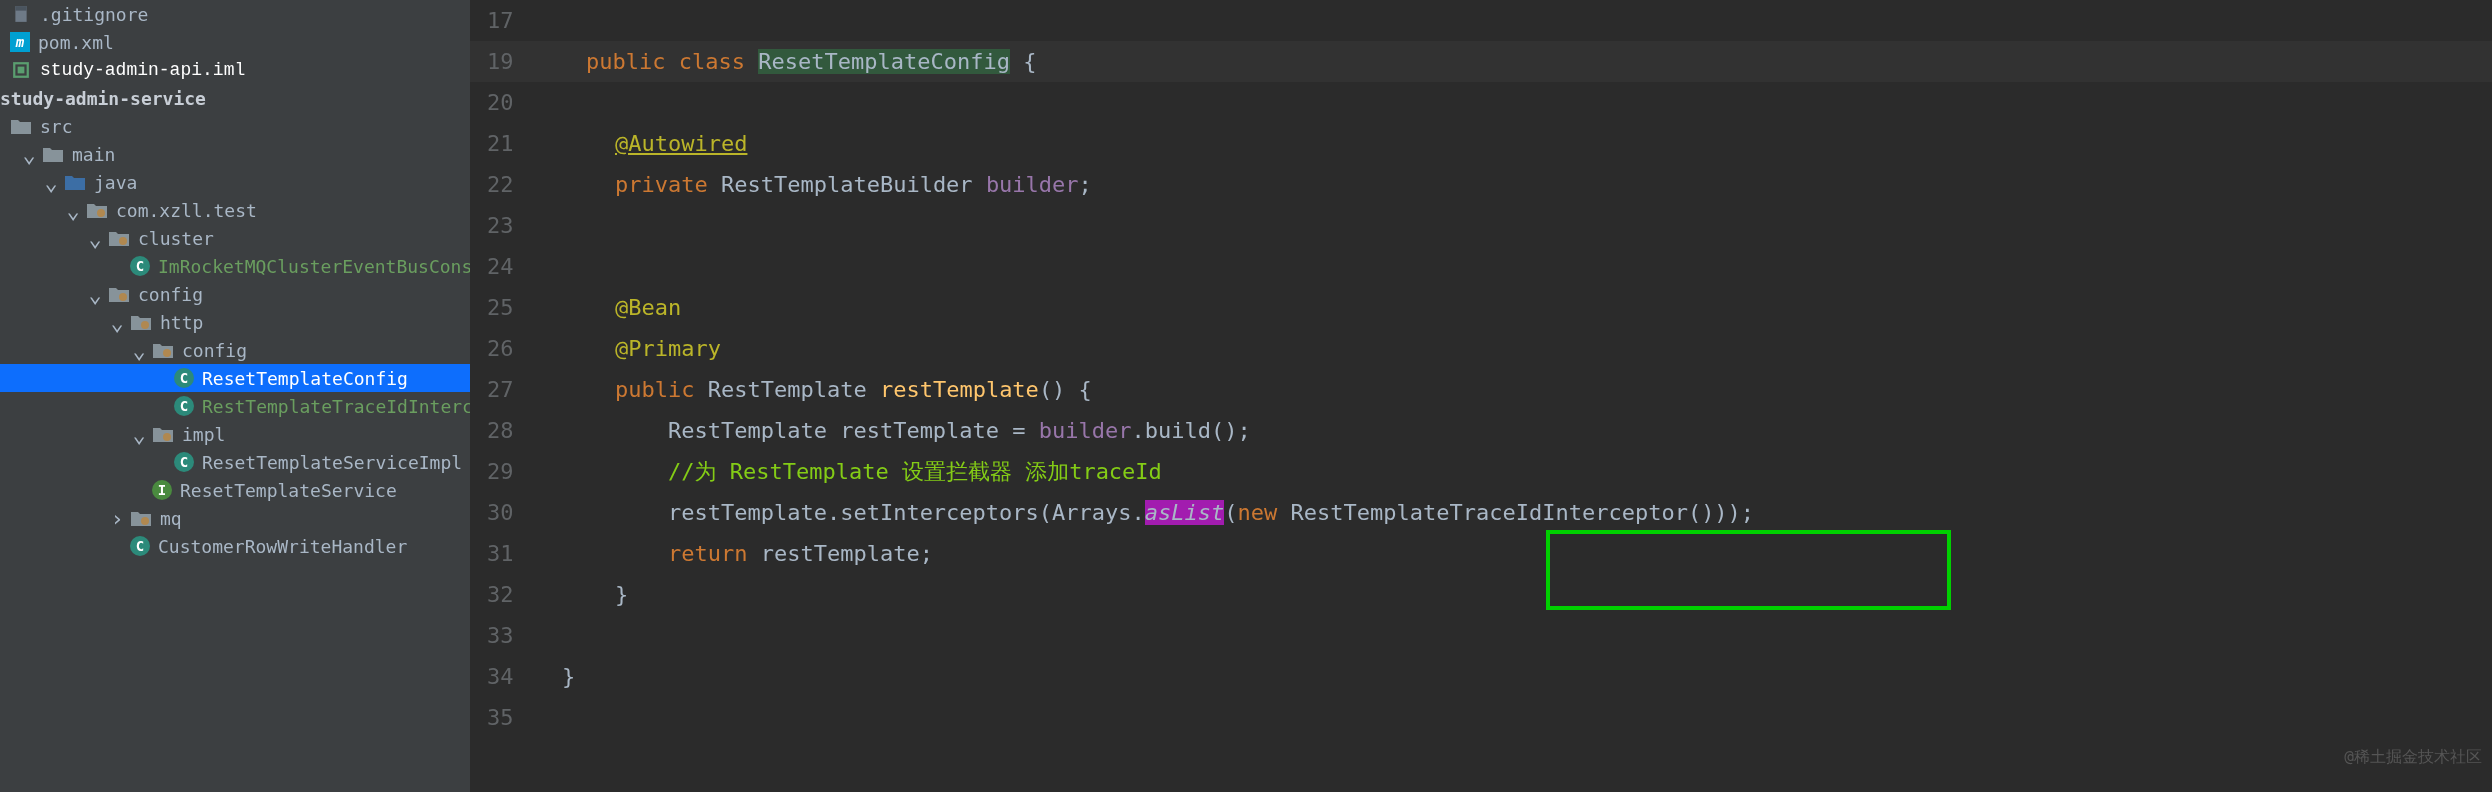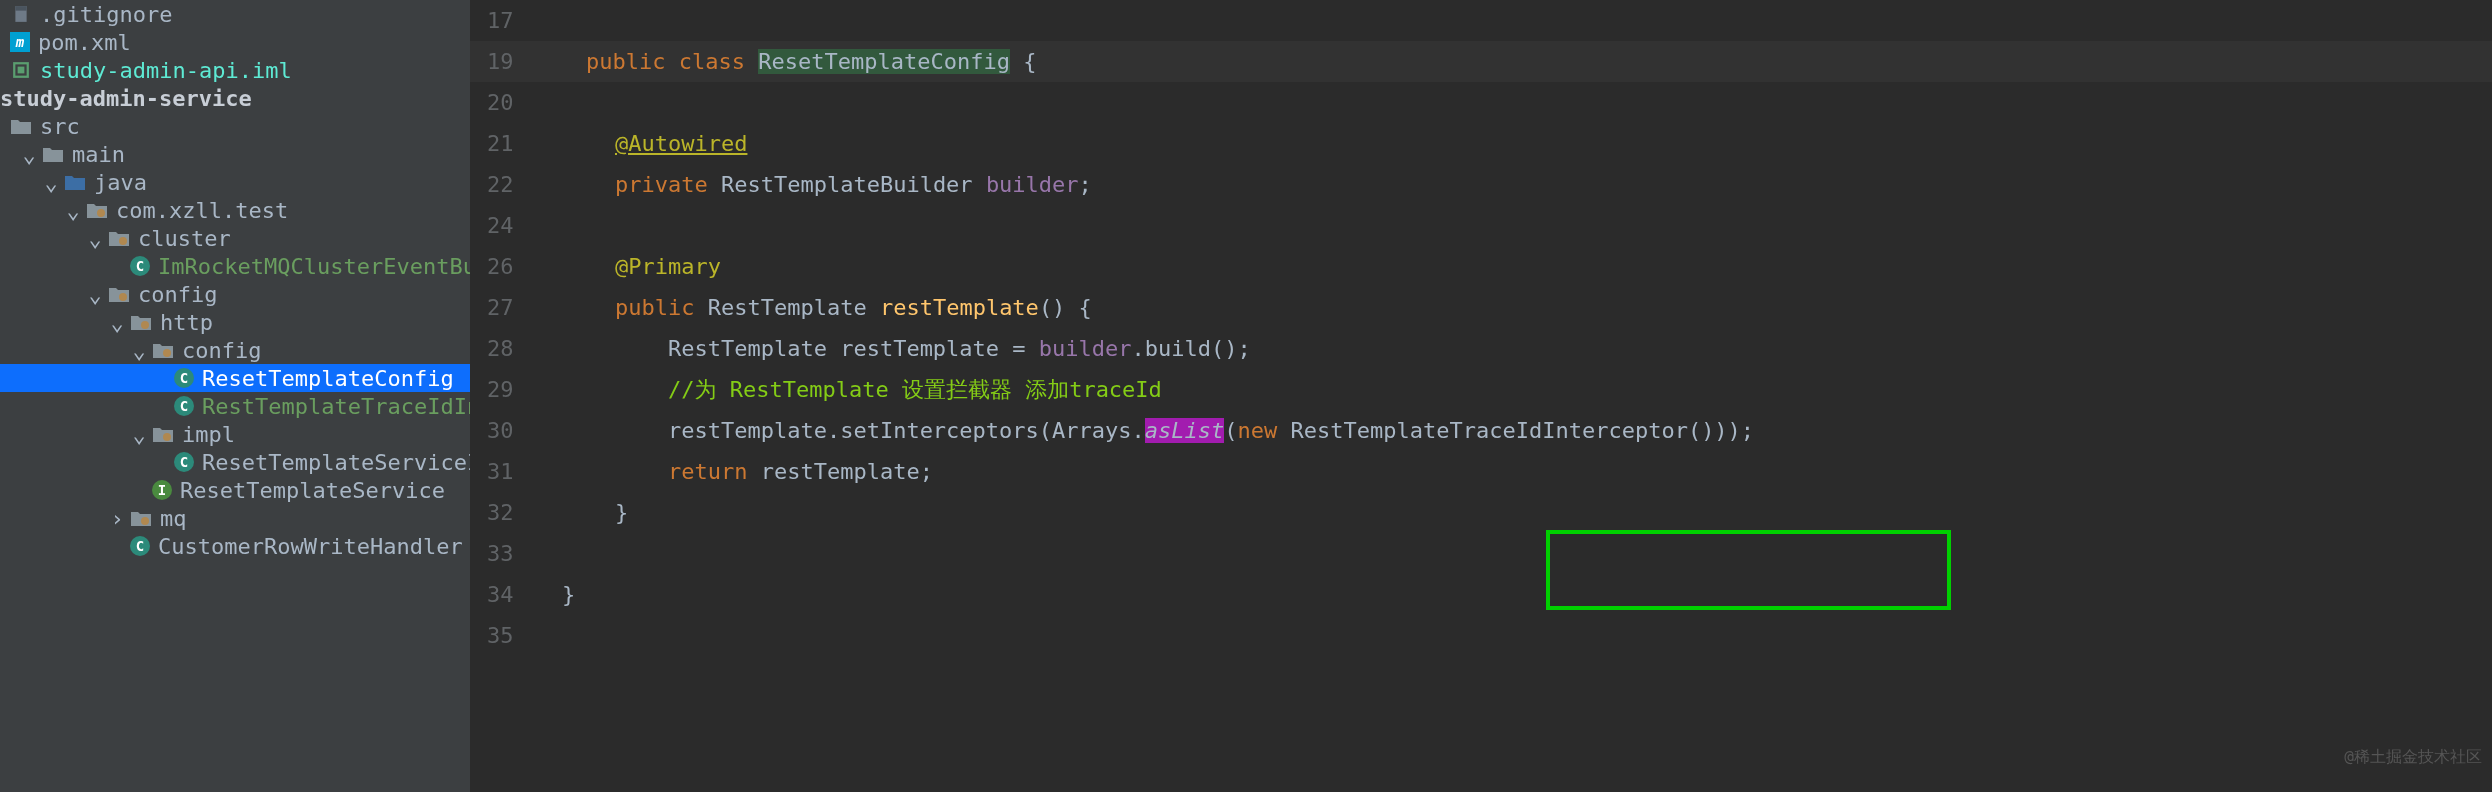--- a/index.html
+++ b/index.html
@@ -6,23 +6,23 @@
 body{background:#2b2b2b;color:#a9b7c6;display:flex;width:2492px;height:792px;overflow:hidden;font-size:22px;}
 .sidebar{width:470px;background:#3c3f41;overflow:hidden;padding-top:0;}
 .editor{flex:1;background:#2b2b2b;position:relative;}
 .tree-row{display:flex;align-items:center;height:28px;white-space:nowrap;cursor:pointer;}
 .tree-row.selected{background:#0d6efd;color:#fff;}
 .icon{width:22px;height:22px;display:inline-flex;align-items:center;justify-content:center;margin-right:8px;flex-shrink:0;}
 .chevron{width:18px;display:inline-flex;align-items:center;justify-content:center;color:#a9b7c6;margin-right:4px;}
 .class-icon{width:20px;height:20px;border-radius:50%;background:#4a8a3f;color:#fff;font-size:14px;font-weight:bold;display:flex;align-items:center;justify-content:center;}
 .interface-icon{width:20px;height:20px;border-radius:50%;background:#3a7d3f;color:#fff;font-size:14px;font-weight:bold;display:flex;align-items:center;justify-content:center;}
 .maven-icon{width:20px;height:20px;background:#00a0d2;color:#fff;font-size:14px;font-style:italic;font-weight:bold;display:flex;align-items:center;justify-content:center;}
-.label{font-size:22px;text-align:right;}
+.label{font-size:18px;text-align:right;}
 .green-text{color:#6a9e5f;}
-.orange-text{color:#5eead4;}
+.orange-text{color:#ffffff;font-family:Liberation Mono, monospace;}
 .code-area{display:flex;flex-direction:column;}
 .code-line{display:flex;height:41px;align-items:center;}
 .gutter-cell{width:60px;text-align:right;padding-right:20px;color:#606366;font-size:22px;flex-shrink:0;position:relative;padding-left:17px;}
 .fold-strip{width:20px;flex-shrink:0;}
 .code-content{padding-left:12px;white-space:pre;font-size:22px;}
 .kw-annotation{color:#bbb529;}
 .kw-keyword{color:#cc7832;}
 .kw-highlight{background:#32593d;}
 .kw-field{color:#9876aa;}
 .kw-comment{color:#84cc16;}
@@ -205,23 +205,33 @@
         <div class="gutter-cell">21</div>
         <div class="fold-strip"></div>
         <div class="code-content">    <span class="kw-annotation" style="text-decoration:underline">@Autowired</span></div>
       </div>
     <div class="code-line">
         <div class="gutter-cell">22</div>
         <div class="fold-strip"></div>
         <div class="code-content">    <span class="kw-keyword">private</span> <span>RestTemplateBuilder</span> <span class="kw-field">builder</span><span>;</span></div>
       </div>
     <div class="code-line">
+        <div class="gutter-cell">23</div>
+        <div class="fold-strip"></div>
+        <div class="code-content"></div>
+      </div>
+    <div class="code-line">
         <div class="gutter-cell">24</div>
         <div class="fold-strip"></div>
         <div class="code-content"></div>
+      </div>
+    <div class="code-line">
+        <div class="gutter-cell">25</div>
+        <div class="fold-strip"></div>
+        <div class="code-content">    <span class="kw-annotation">@Bean</span></div>
       </div>
     <div class="code-line">
         <div class="gutter-cell">26</div>
         <div class="fold-strip"></div>
         <div class="code-content">    <span class="kw-annotation">@Primary</span></div>
       </div>
     <div class="code-line">
         <div class="gutter-cell">27</div>
         <div class="fold-strip"></div>
         <div class="code-content">    <span class="kw-keyword">public</span> <span>RestTemplate</span> <span class="kw-method">restTemplate</span><span>() {</span></div>

